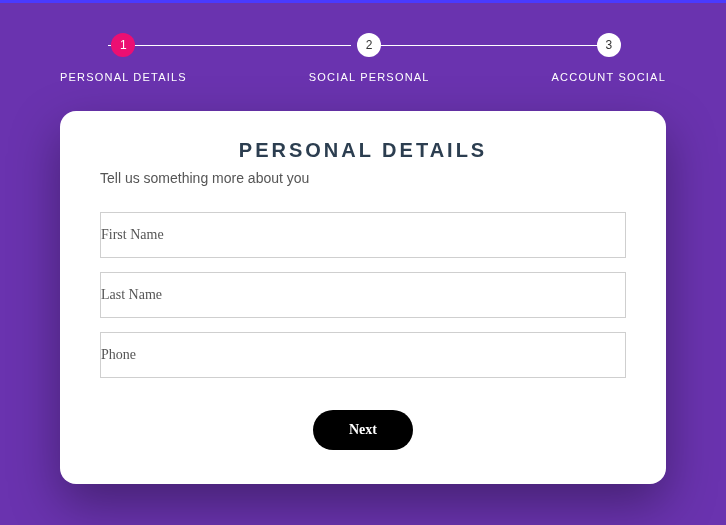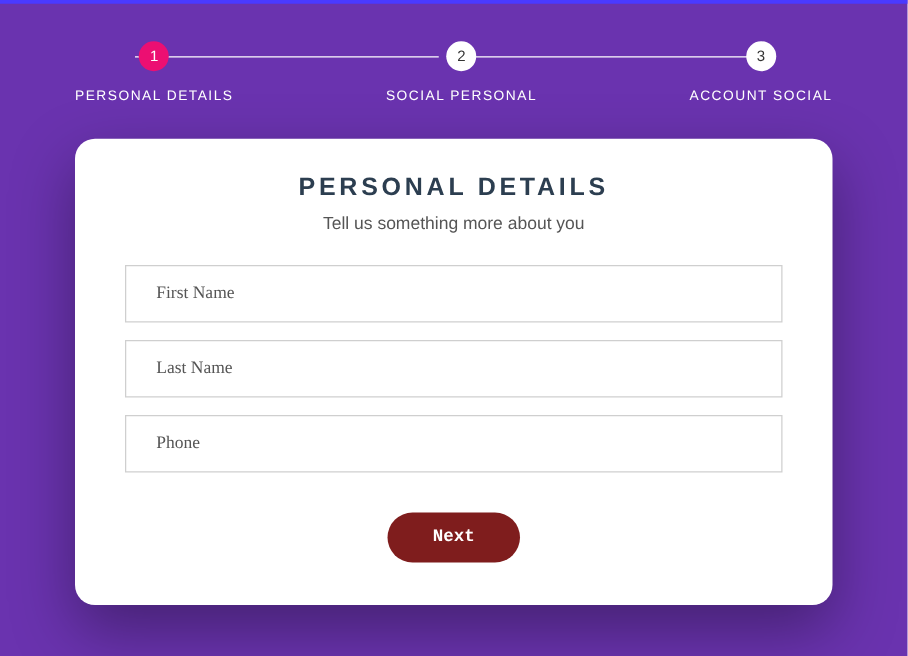--- a/index.html
+++ b/index.html
@@ -78,54 +78,53 @@
     }
     .card-title {
       text-align: center;
       color: #2c3e50;
       font-size: 20px;
       letter-spacing: 3px;
       font-weight: 700;
       margin-bottom: 8px;
     }
     .card-subtitle {
-      text-align: center;
       color: #555;
       font-size: 14px;
       margin-bottom: 26px;
     }
     .field {
       width: 100%;
       height: 46px;
       border: 1px solid #cfcfcf;
       background: #fff;
-      padding: 0 24px;
+      padding: 0 0;
       font-size: 14px;
       color: #333;
       margin-bottom: 14px;
       font-family: Georgia, 'Times New Roman', serif;
     }
     .field::placeholder {
       color: #555;
       opacity: 1;
     }
     .btn-row {
       text-align: center;
       margin-top: 18px;
     }
     .next-btn {
-      background: #7f1d1d;
+      background: #000000;
       color: #fff;
       border: none;
       border-radius: 22px;
       padding: 12px 36px;
       font-size: 14px;
       font-weight: 700;
       cursor: pointer;
-      font-family: Liberation Mono, monospace;
+      font-family: Liberation Serif, serif;
     }
   </style>
 </head>
 <body>
 
 <div class="stepper">
   <div class="step-line line1"></div>
   <div class="step-line line2"></div>
 
   <div class="step">

